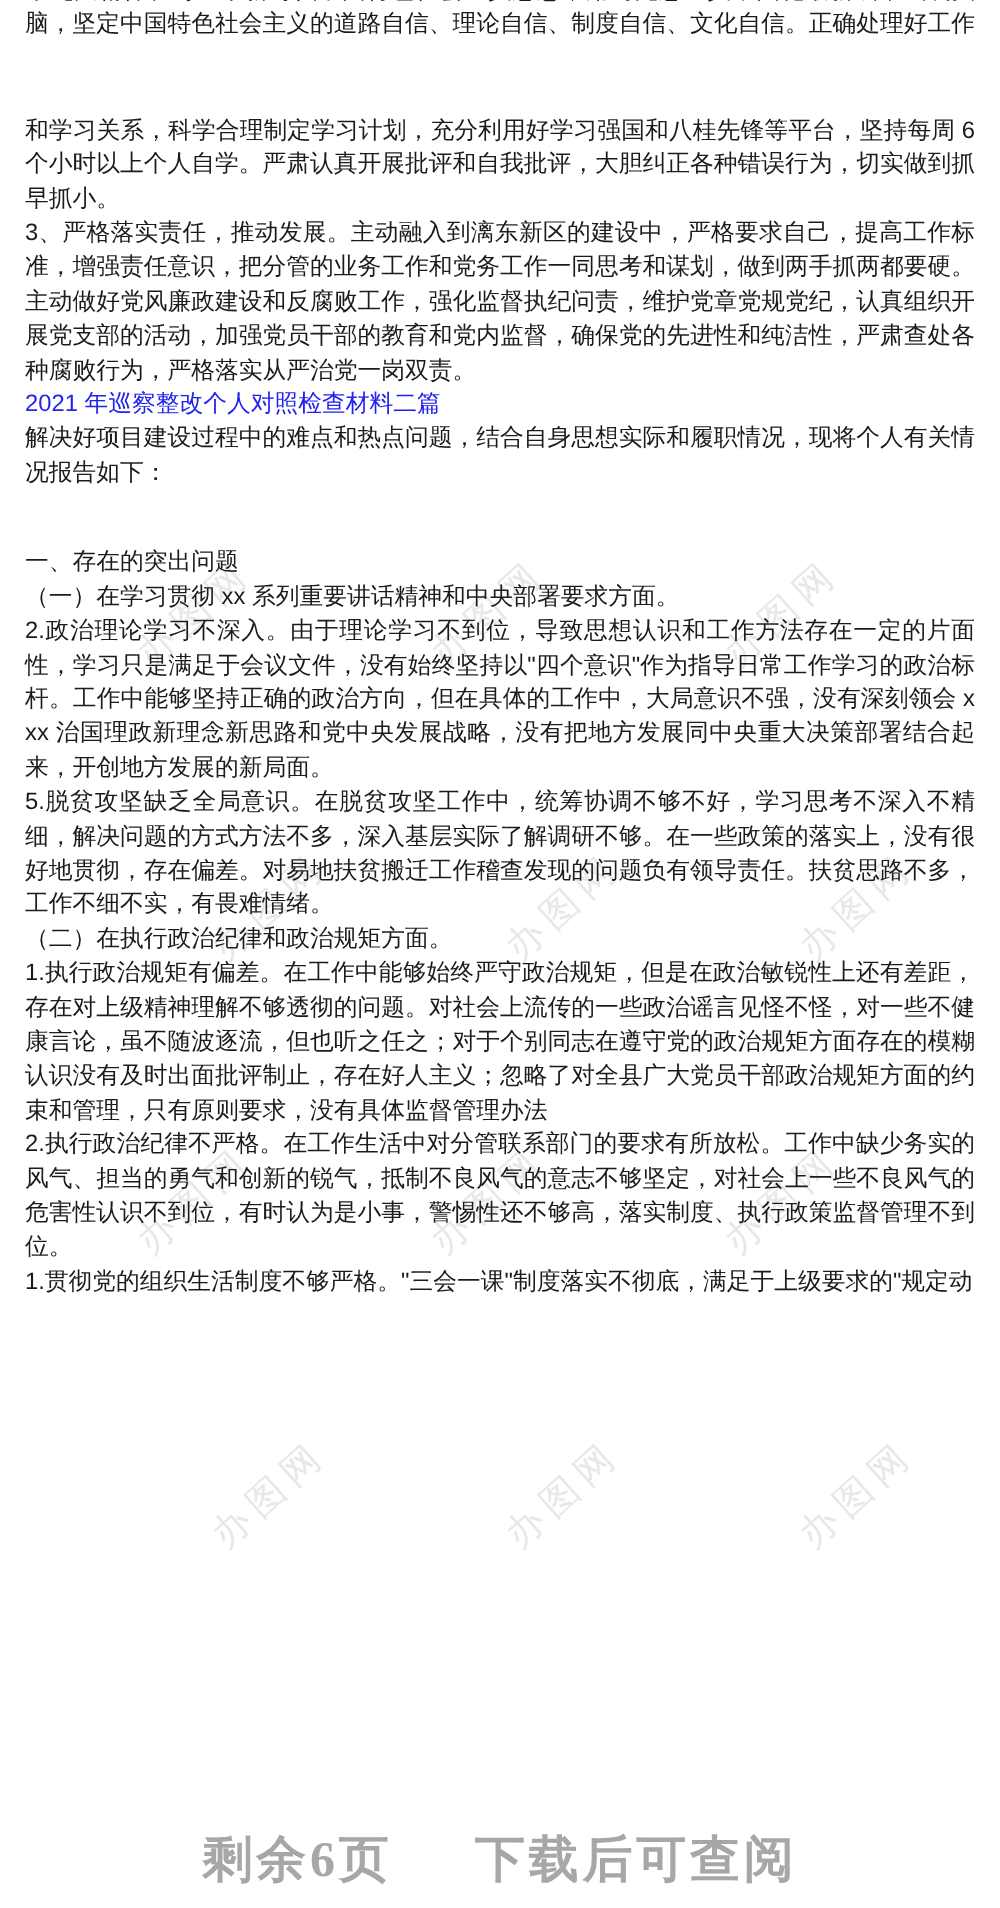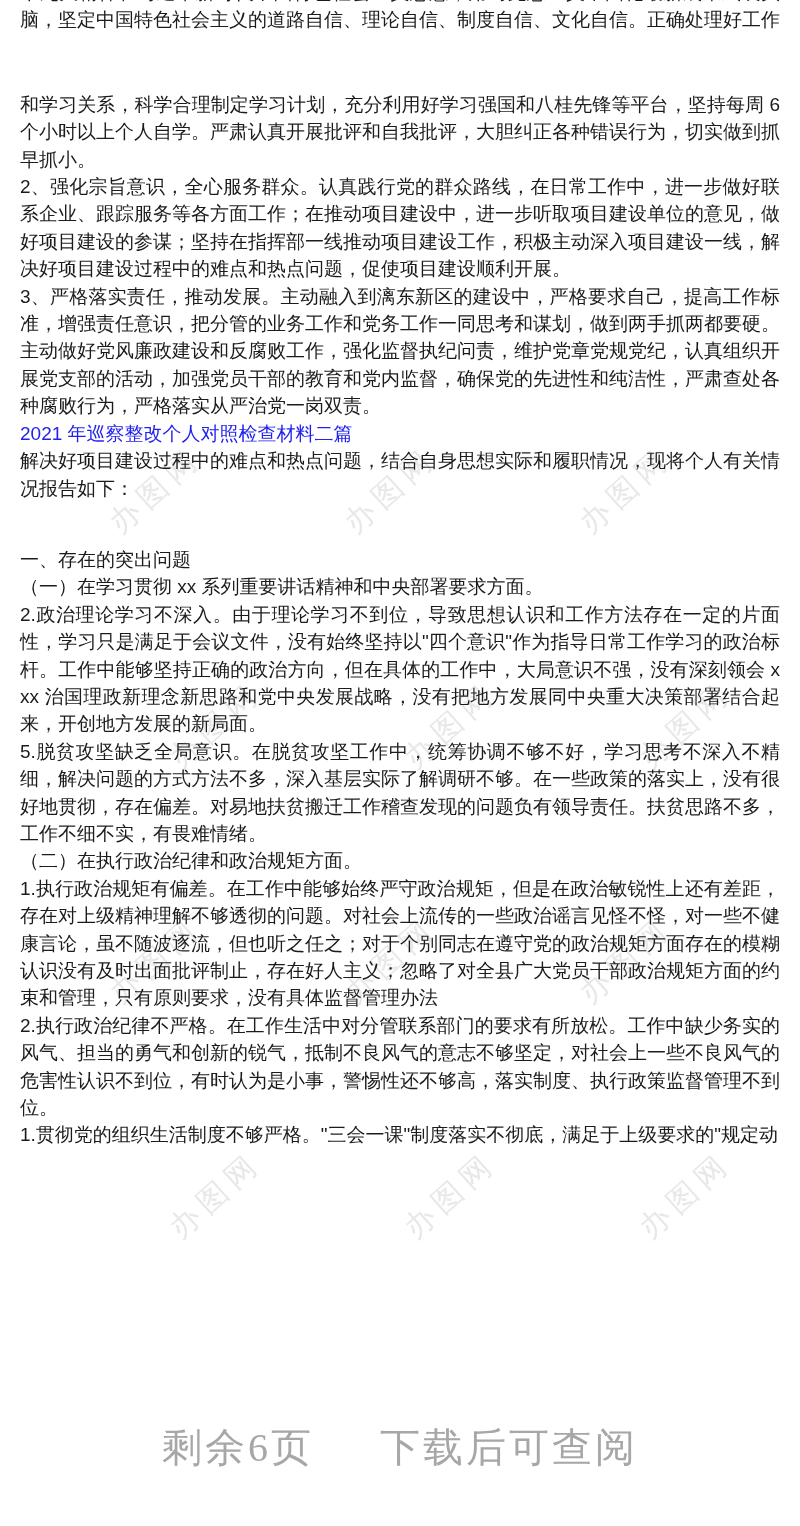--- a/index.html
+++ b/index.html
@@ -48,26 +48,26 @@
   }
   .para{margin:0;}
   .para.link-heading{color:var(--link-blue);cursor:pointer;}
   .para.clip-top{overflow:hidden;}
   .clip-inner{display:block;margin-top:-21px;}
   .gap{width:100%;}
   
   .banner{
     position:absolute;
     left:0;
-    top:1420px;
+    top:1460px;
     width:100%;
     z-index:2;
     text-align:center;
     font-family:"Liberation Serif","DejaVu Serif",serif;
-    font-weight:normal;
+    font-weight:bold;
     font-size:40px;
     color:var(--banner-gray);
     letter-spacing:3px;
     white-space:nowrap;
   }
   .banner .banner-space{display:inline-block;width:66px;}
 </style>
 </head>
 <body>
 
@@ -85,21 +85,20 @@
       <span class="wm" style="left: 160px; top: 1175px;">办图网</span>
       <span class="wm" style="left: 395px; top: 1175px;">办图网</span>
       <span class="wm" style="left: 630px; top: 1175px;">办图网</span>
     </div>
   <div class="doc">
       <p class="para clip-top">
         <span class="clip-inner">十九大精神和习近平新时代中国特色社会主义思想，用马克思主义中国化最新成果武装头脑，坚定中国特色社会主义的道路自信、理论自信、制度自信、文化自信。正确处理好工作</span>
       </p>
       <div class="gap" style="height: 57px;"></div>
       <p class="para body">和学习关系，科学合理制定学习计划，充分利用好学习强国和八桂先锋等平台，坚持每周 6 个小时以上个人自学。严肃认真开展批评和自我批评，大胆纠正各种错误行为，切实做到抓早抓小。</p>
-      <p class="para body">2、强化宗旨意识，全心服务群众。认真践行党的群众路线，在日常工作中，进一步做好联系企业、跟踪服务等各方面工作；在推动项目建设中，进一步听取项目建设单位的意见，做好项目建设的参谋；坚持在指挥部一线推动项目建设工作，积极主动深入项目建设一线，解决好项目建设过程中的难点和热点问题，促使项目建设顺利开展。</p>
       <p class="para body">3、严格落实责任，推动发展。主动融入到漓东新区的建设中，严格要求自己，提高工作标准，增强责任意识，把分管的业务工作和党务工作一同思考和谋划，做到两手抓两都要硬。主动做好党风廉政建设和反腐败工作，强化监督执纪问责，维护党章党规党纪，认真组织开展党支部的活动，加强党员干部的教育和党内监督，确保党的先进性和纯洁性，严肃查处各种腐败行为，严格落实从严治党一岗双责。</p>
       <p class="para link-heading">2021 年巡察整改个人对照检查材料二篇</p>
       <p class="para body">解决好项目建设过程中的难点和热点问题，结合自身思想实际和履职情况，现将个人有关情况报告如下：</p>
       <div class="gap" style="height: 44px;"></div>
       <p class="para body">一、存在的突出问题</p>
       <p class="para body">（一）在学习贯彻 xx 系列重要讲话精神和中央部署要求方面。</p>
       <p class="para body">2.政治理论学习不深入。由于理论学习不到位，导致思想认识和工作方法存在一定的片面性，学习只是满足于会议文件，没有始终坚持以"四个意识"作为指导日常工作学习的政治标杆。工作中能够坚持正确的政治方向，但在具体的工作中，大局意识不强，没有深刻领会 xxx 治国理政新理念新思路和党中央发展战略，没有把地方发展同中央重大决策部署结合起来，开创地方发展的新局面。</p>
       <p class="para body">5.脱贫攻坚缺乏全局意识。在脱贫攻坚工作中，统筹协调不够不好，学习思考不深入不精细，解决问题的方式方法不多，深入基层实际了解调研不够。在一些政策的落实上，没有很好地贯彻，存在偏差。对易地扶贫搬迁工作稽查发现的问题负有领导责任。扶贫思路不多，工作不细不实，有畏难情绪。</p>
       <p class="para body">（二）在执行政治纪律和政治规矩方面。</p>
       <p class="para body">1.执行政治规矩有偏差。在工作中能够始终严守政治规矩，但是在政治敏锐性上还有差距，存在对上级精神理解不够透彻的问题。对社会上流传的一些政治谣言见怪不怪，对一些不健康言论，虽不随波逐流，但也听之任之；对于个别同志在遵守党的政治规矩方面存在的模糊认识没有及时出面批评制止，存在好人主义；忽略了对全县广大党员干部政治规矩方面的约束和管理，只有原则要求，没有具体监督管理办法</p>

